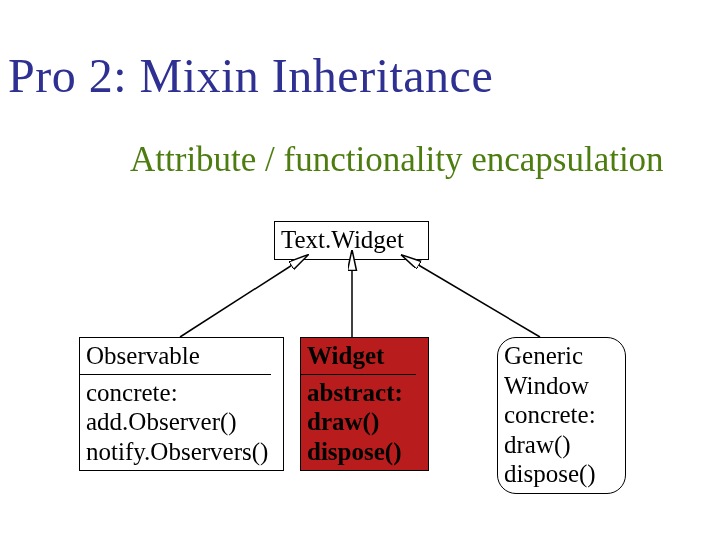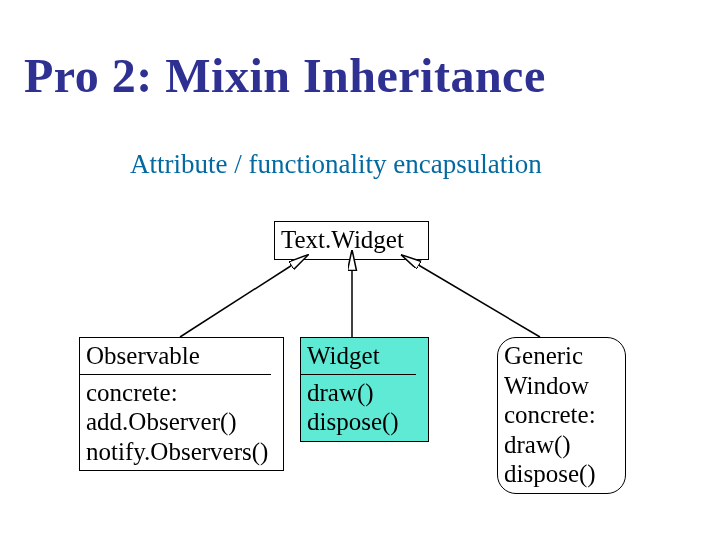--- a/index.html
+++ b/index.html
@@ -6,45 +6,46 @@
   body {
     width: 720px;
     height: 540px;
     background: #fff;
     font-family: "Times New Roman", Times, serif;
     position: relative;
     overflow: hidden;
   }
   .title {
     position: absolute;
-    left: 24px;
+    left: 8px;
     top: 48px;
     font-size: 48px;
-    font-weight: bold;
+    font-weight: normal;
     color: #2e3192;
     letter-spacing: 0.5px;
   }
   .subtitle {
     position: absolute;
     left: 130px;
-    top: 149px;
-    font-size: 27px;
-    color: #0369a1;
+    top: 140px;
+    font-size: 35px;
+    color: #4d7c0f;
   }
   .box {
     position: absolute;
     border: 1.5px solid #000;
     background: #fff;
     padding: 3px 18px 4px 6px;
     font-size: 25px;
     color: #000;
     line-height: 1.18;
   }
   .box.widget {
-    background: #5eead4;
+    background: #b91c1c;
+    font-weight: bold;
   }
   .box hr {
     border: none;
     border-top: 1.5px solid #000;
     margin: 3px -6px 3px -6px;
   }
   svg.arrows {
     position: absolute;
     left: 0; top: 0;
     width: 720px; height: 540px;
@@ -65,20 +66,21 @@
   <div>Observable</div>
   <hr>
   <div>concrete:</div>
   <div>add.Observer()</div>
   <div>notify.Observers()</div>
 </div>
 
 <div class="box widget" style="left:300px; top:337px; width:129px;">
   <div>Widget</div>
   <hr>
+  <div>abstract:</div>
   <div>draw()</div>
   <div>dispose()</div>
 </div>
 
 <div class="box" style="left:497px; top:337px; width:129px;border-radius:19px;">
   <div>Generic</div>
   <div>Window</div>
   <div>concrete:</div>
   <div>draw()</div>
   <div>dispose()</div>

